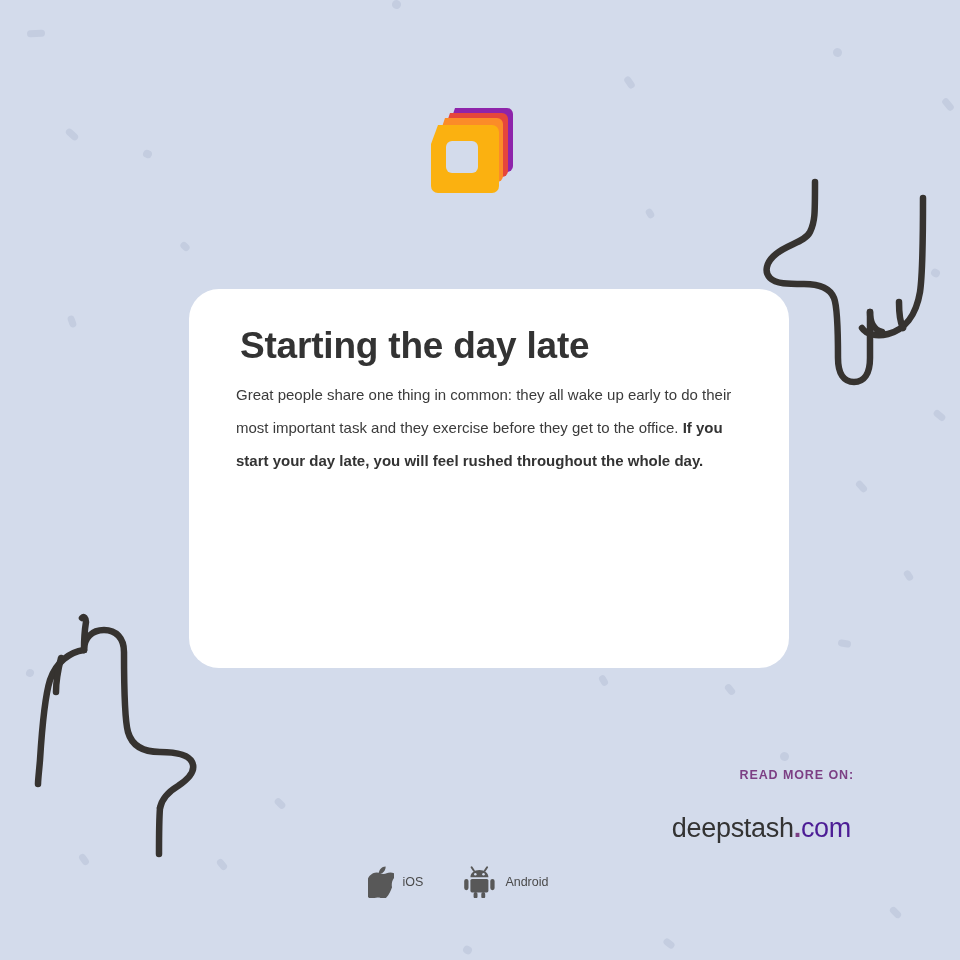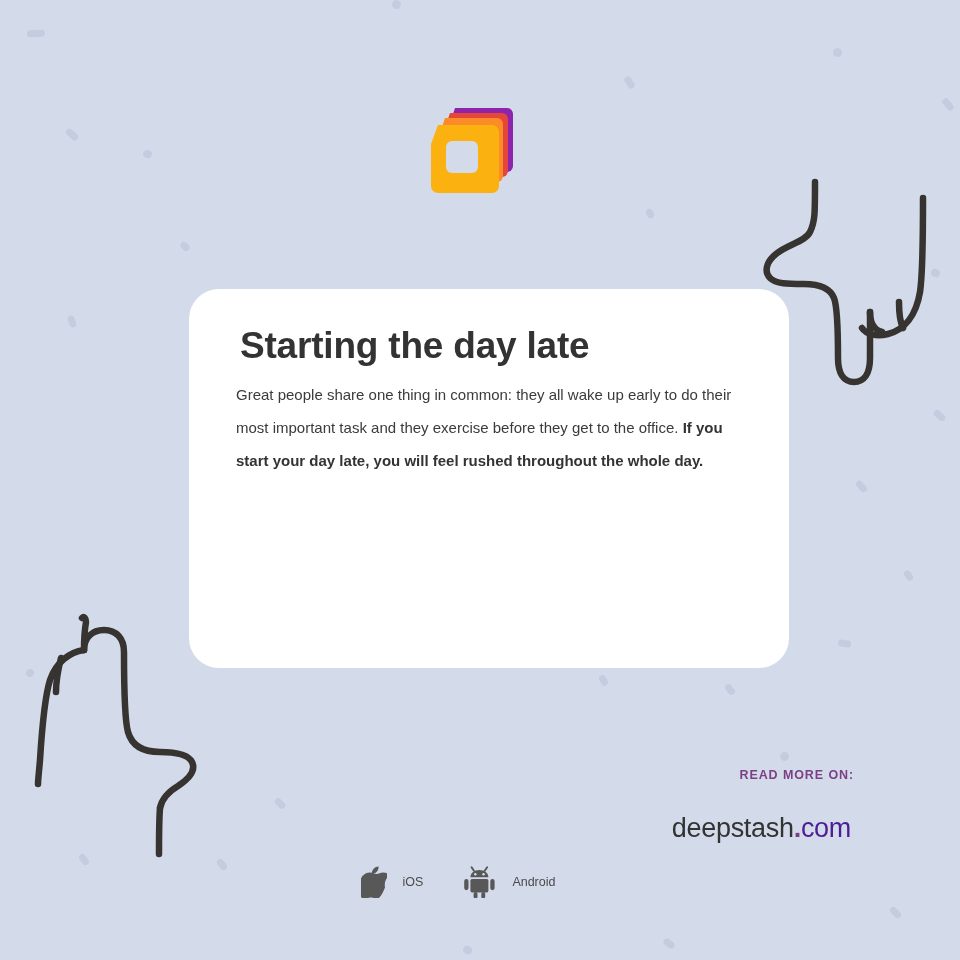--- a/index.html
+++ b/index.html
@@ -125,21 +125,21 @@
     display: flex;
     justify-content: center;
     align-items: center;
     gap: 40px;
     position: relative;
     left: 7px;
   }
   .store {
     display: flex;
     align-items: center;
-    gap: 16px;
+    gap: 9px;
   }
   .store-label {
     font-size: 12.5px;
     color: #4a4a4a;
   }
   .store svg { display: block; }
 </style>
 </head>
 <body>
 

